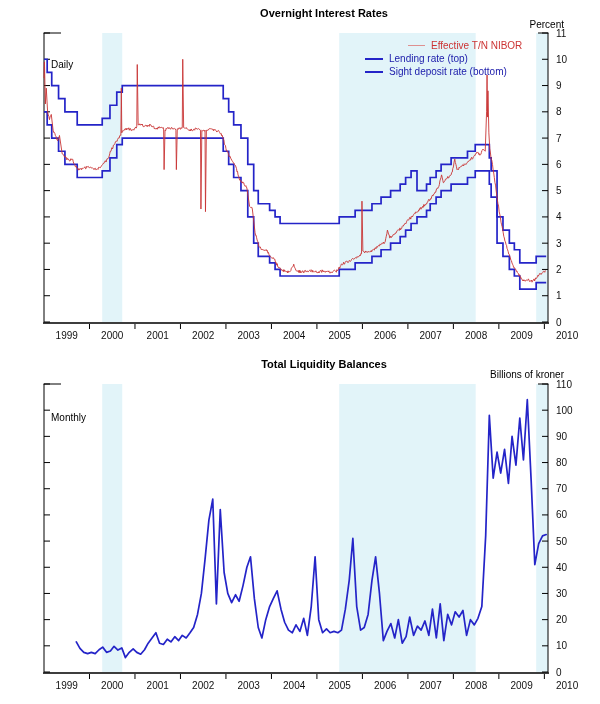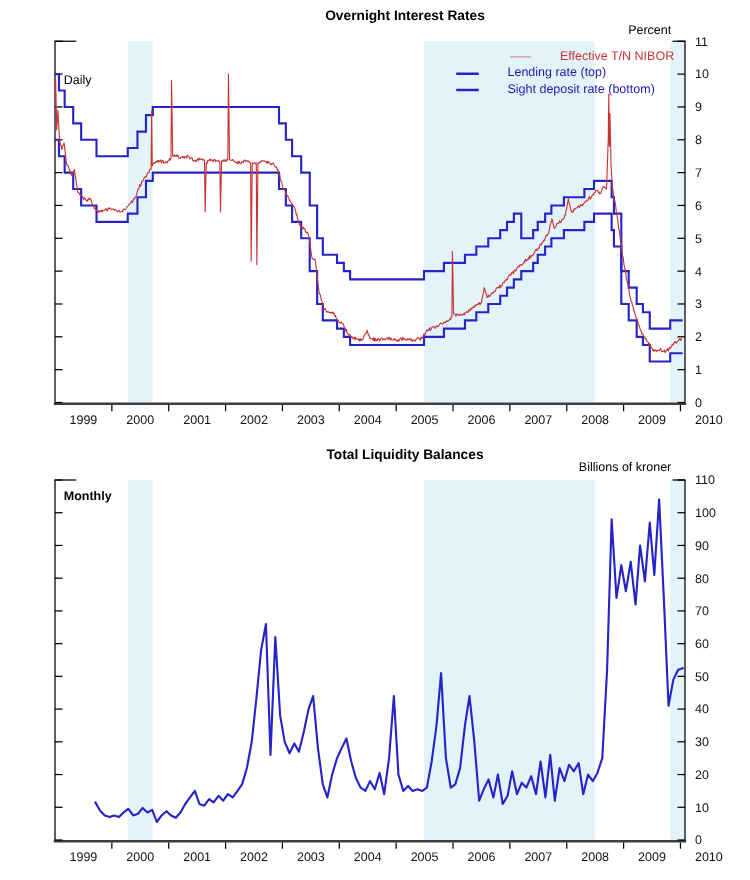--- a/index.html
+++ b/index.html
@@ -3,28 +3,28 @@
 <meta charset="utf-8">
 <style>
   html,body{margin:0;padding:0;background:#ffffff;}
   #screen{position:relative;width:600px;height:704px;background:#ffffff;overflow:hidden;
           font-family:"Liberation Sans","DejaVu Sans",sans-serif;}
   #charts-svg{position:absolute;left:0;top:0;}
   .overlay{position:absolute;white-space:nowrap;color:#000;}
   .chart-title{left:0;width:600px;text-align:center;font-size:11px;font-weight:bold;margin-left:24px;}
   #title-1{top:7px;}
   #title-2{top:358px;}
-  .unit-label{right:63px;text-align:right;font-size:10px;}
+  .unit-label{right:36px;text-align:right;font-size:10px;}
   #unit-1{top:19px;}
   #unit-2{top:369px;margin-left:48px;}
   .freq-label{left:51px;font-size:10px;}
   #freq-1{top:59px;}
-  #freq-2{top:392px;font-weight:bold;}
+  #freq-2{top:412px;}
   #legend{left:365px;top:39px;font-size:10px;}
-  .legend-row{display:flex;align-items:center;height:13px;gap:17px;}
+  .legend-row{display:flex;align-items:center;height:13px;}
   .legend-swatch{display:inline-block;height:2px;flex:none;}
   .legend-swatch.thin{height:1px;}
   .legend-label{margin-left:6px;}
 </style>
 </head>
 <body>
 
 <div id="screen">
   <svg id="charts-svg" width="600" height="704" viewBox="0 0 600 704">
       <g>

